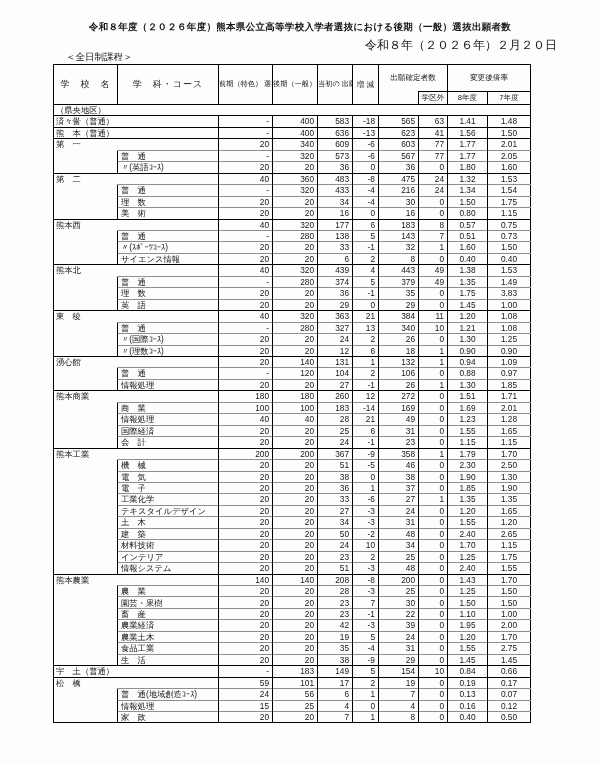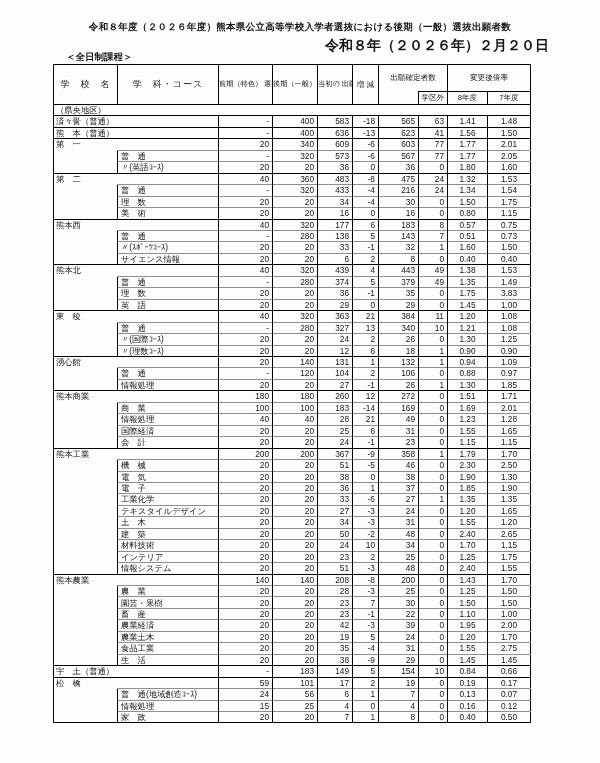--- a/index.html
+++ b/index.html
@@ -6,26 +6,26 @@
   body {
     width:600px; height:763px; background:#fdfdfc; color:#151515;
     font-family:"Liberation Sans","DejaVu Sans",sans-serif;
     position:relative; overflow:hidden;
   }
   .page-title {
     position:absolute; top:21px; left:0; width:600px;
     text-align:center; font-size:9.5px; font-weight:bold; letter-spacing:0.3px;
   }
   .pub-date {
-    position:absolute; top:37px; left:8px; width:541px;
-    text-align:right; font-size:14px; font-weight:bold;
+    position:absolute; top:37px; left:16px; width:541px;
+    text-align:right; font-size:12px; font-weight:normal;
   }
   .program-label {
     position:absolute; top:51px; left:66px;
-    font-size:9.5px; font-weight:bold;
+    font-size:9.5px; font-weight:normal;
   }
   table.sched {
     position:absolute; top:64px; left:53px; width:477px;
     border-collapse:collapse; table-layout:fixed;
     border:1.5px solid #000;
   }
   .sched th, .sched td {
     padding:0; margin:0; overflow:hidden; white-space:nowrap;
     font-weight:normal; vertical-align:middle;
   }

